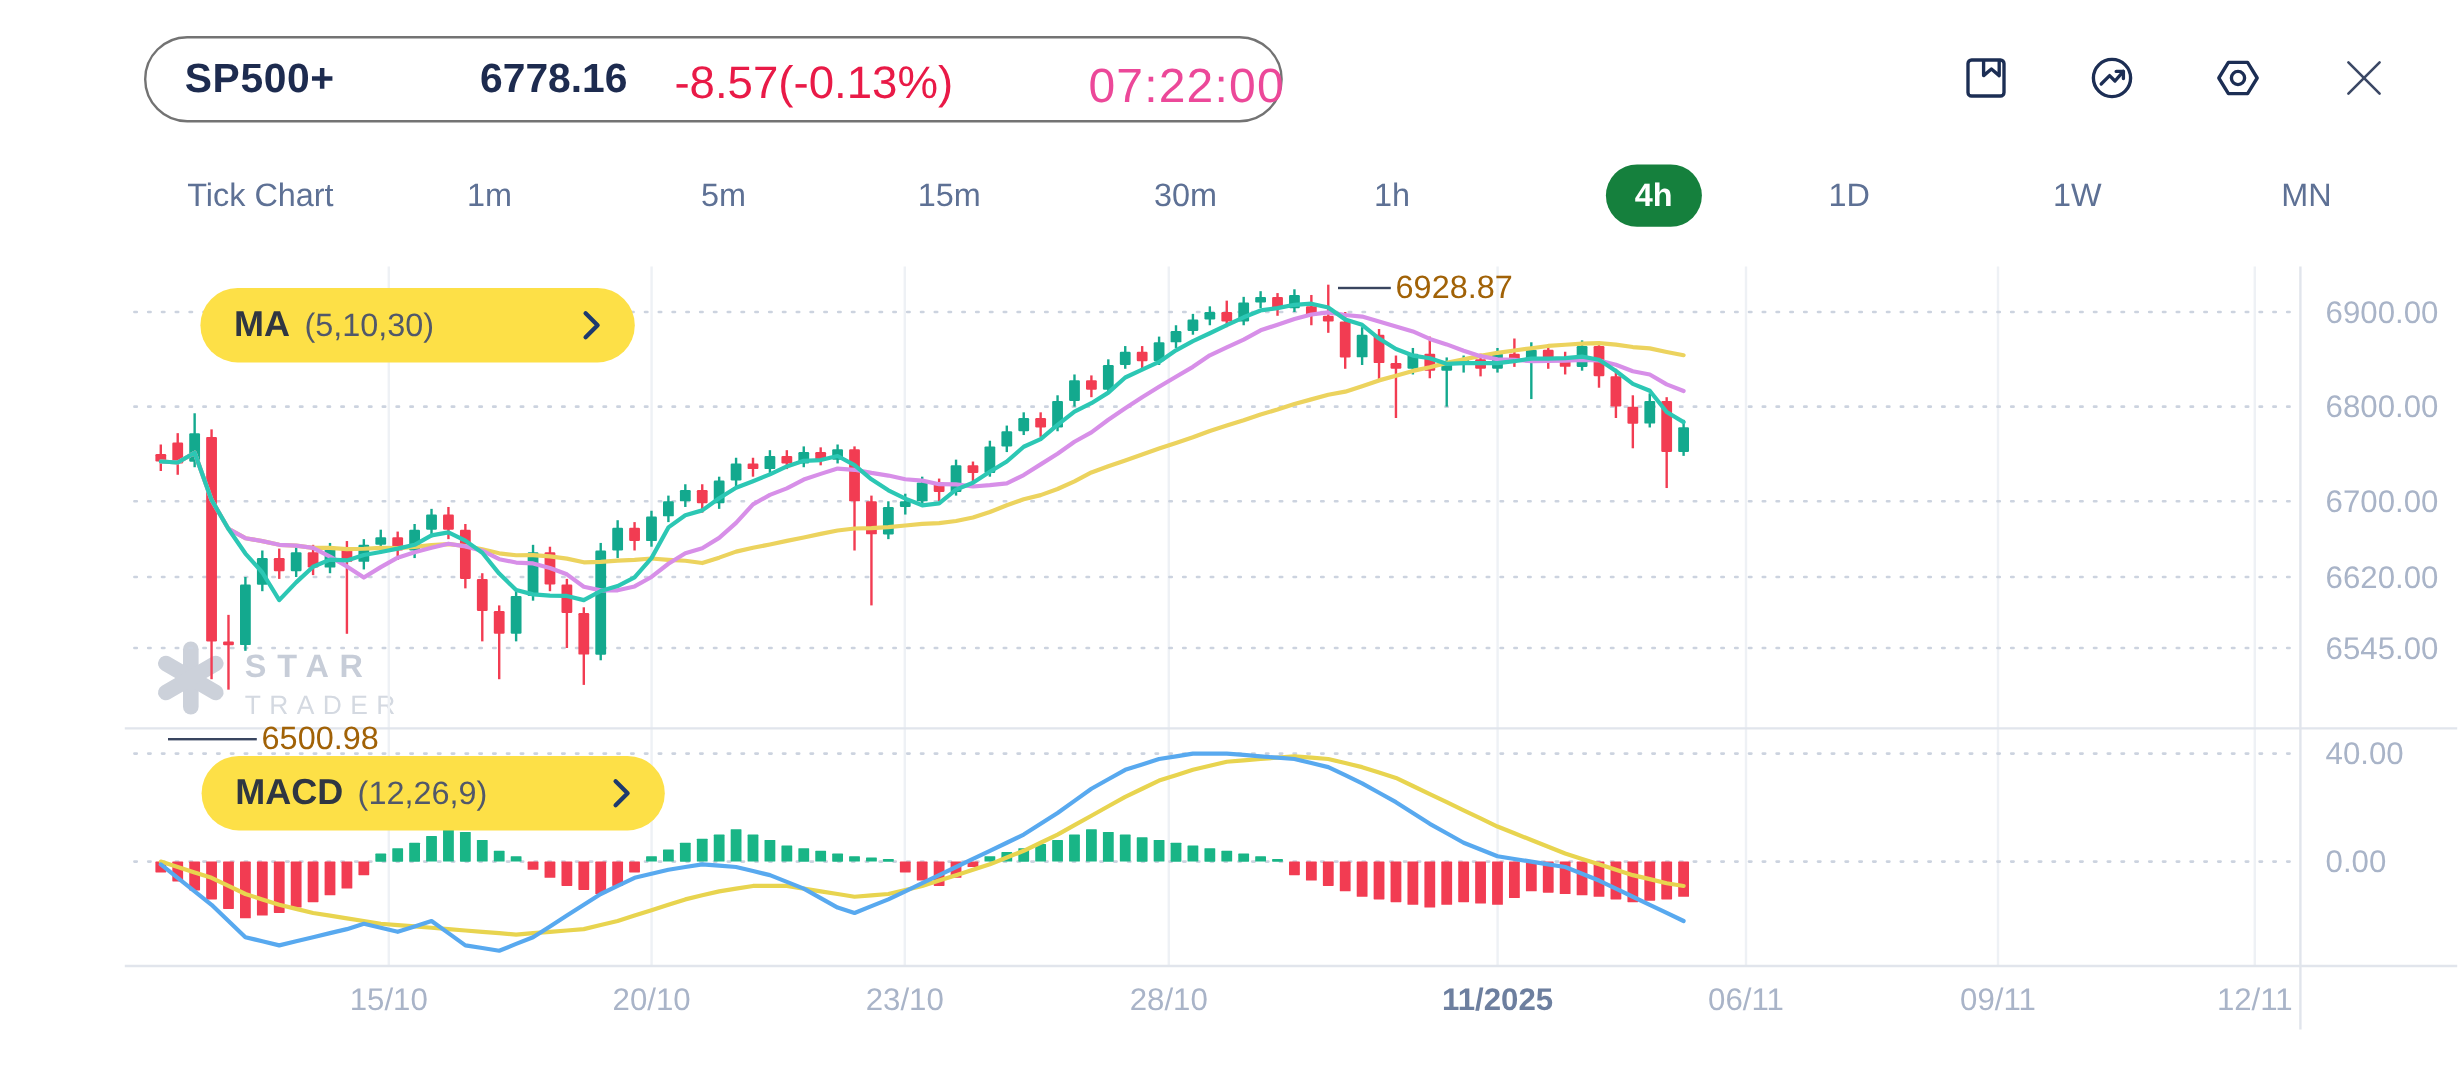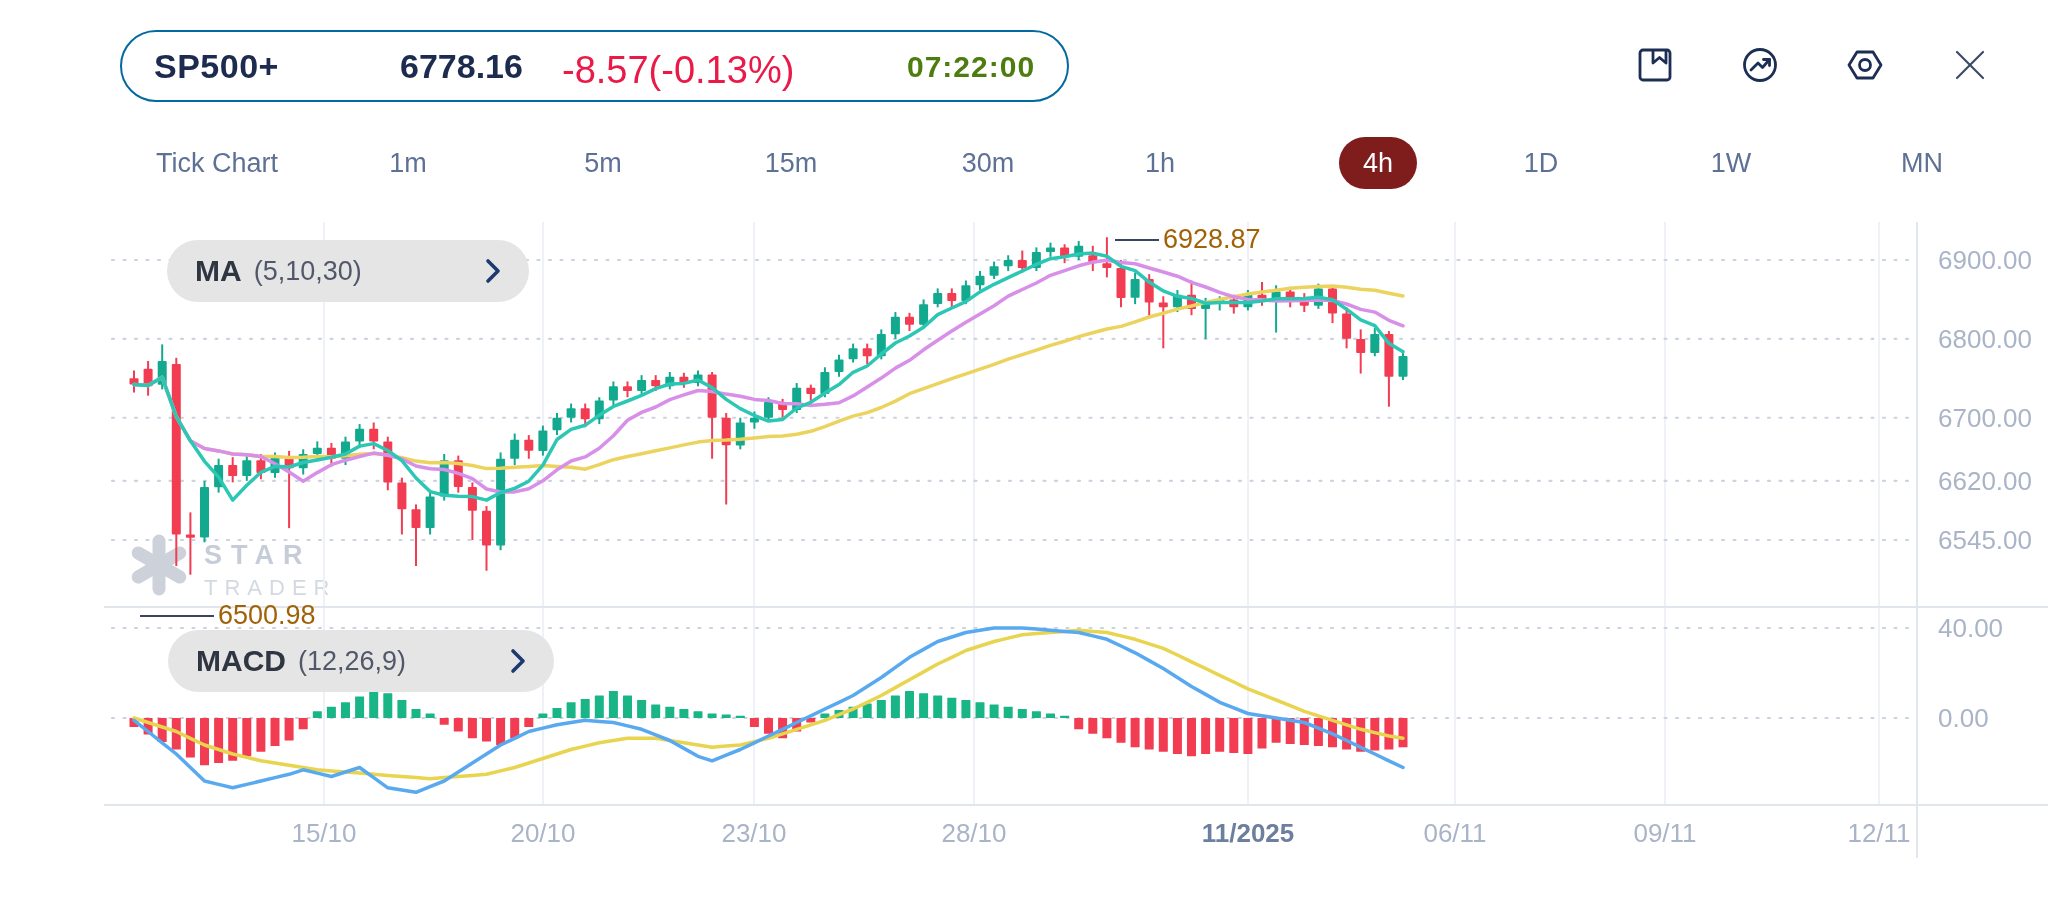--- a/index.html
+++ b/index.html
@@ -5,42 +5,42 @@
   html,body{margin:0;padding:0;}
   body{
     width:2048px;height:897px;position:relative;overflow:hidden;
     background:#ffffff;
     font-family:"Liberation Sans","DejaVu Sans",sans-serif;
     -webkit-font-smoothing:antialiased;
   }
   
   .header-pill{
     position:absolute;left:120px;top:30px;width:945px;height:68px;
-    border:2px solid #0369a1;border-radius:36px;background:#fff;z-index:5;
+    border:2px solid #737373;border-radius:36px;background:#fff;z-index:5;
   }
   .header-pill .sym{position:absolute;left:32px;top:15px;font-size:34px;font-weight:700;color:#1d2b4f;letter-spacing:.5px;}
   .header-pill .price{position:absolute;left:278px;top:15px;font-size:34px;font-weight:700;color:#1d2b4f;}
   .header-pill .chg{position:absolute;left:440px;top:17px;font-size:38px;font-weight:400;color:#e91a47;}
-  .header-pill .time{position:absolute;left:785px;top:18px;font-size:30px;font-weight:700;color:#4d7c0f;letter-spacing:1px;}
+  .header-pill .time{position:absolute;left:785px;top:18px;font-size:40px;font-weight:400;color:#ec4899;letter-spacing:1px;}
   .toolbar{position:absolute;right:58px;top:45px;display:flex;gap:65px;z-index:5;}
   .toolbar .icon-btn{width:40px;height:40px;cursor:pointer;display:flex;align-items:center;justify-content:center;}
   
   .tabs{position:absolute;left:0;top:136px;width:2048px;height:56px;z-index:5;}
   .tab{
     position:absolute;top:0;transform:translateX(-50%);
     font-size:27px;color:#5e7195;font-weight:500;line-height:54px;
     cursor:pointer;white-space:nowrap;
   }
   .tab.active{
-    background:#7f1d1d;color:#ffffff;font-weight:400;line-height:52px;
+    background:#15803d;color:#ffffff;font-weight:700;line-height:52px;
     padding:0 24px;border-radius:27px;height:52px;top:1px;
   }
   
   .ind-pill{
-    position:absolute;height:62px;background:#e5e5e5;border-radius:32px;
+    position:absolute;height:62px;background:#fde047;border-radius:32px;
     display:flex;align-items:center;padding:0 28px;z-index:4;cursor:pointer;
   }
   .ind-pill .ind-name{font-size:30px;font-weight:700;color:#2f3642;}
   .ind-pill .ind-params{font-size:27px;font-weight:400;color:#51586a;margin-left:12px;}
   .ind-pill .chev{margin-left:auto;display:flex;align-items:center;}
   #ma-pill{left:167px;top:240px;width:306px;}
   #macd-pill{left:168px;top:630px;width:330px;}
   
   .anno{position:absolute;z-index:3;display:flex;align-items:center;color:#a16207;font-size:27px;font-weight:500;}
   .anno .anno-line{display:inline-block;height:0;border-top:2px solid #39455f;margin-right:4px;}

